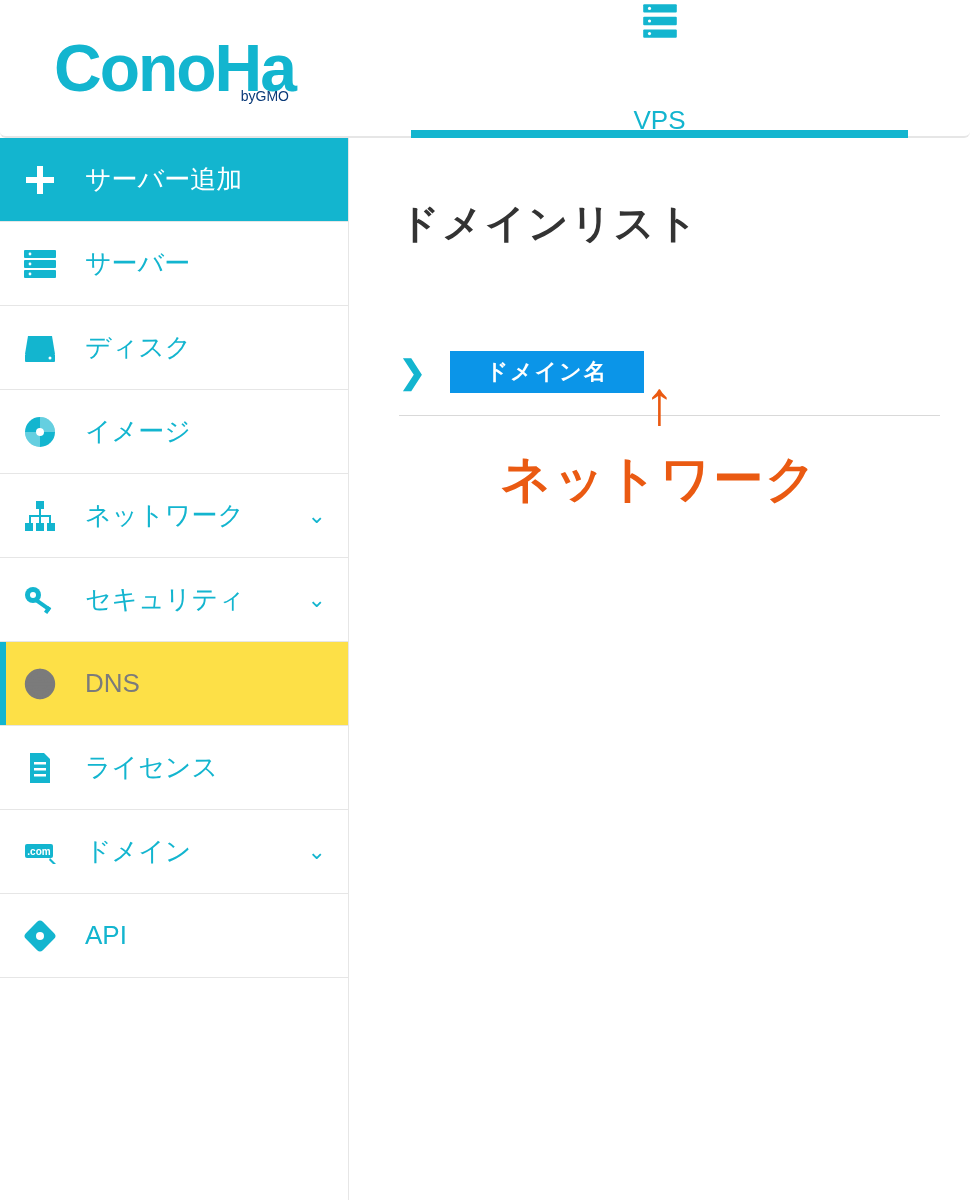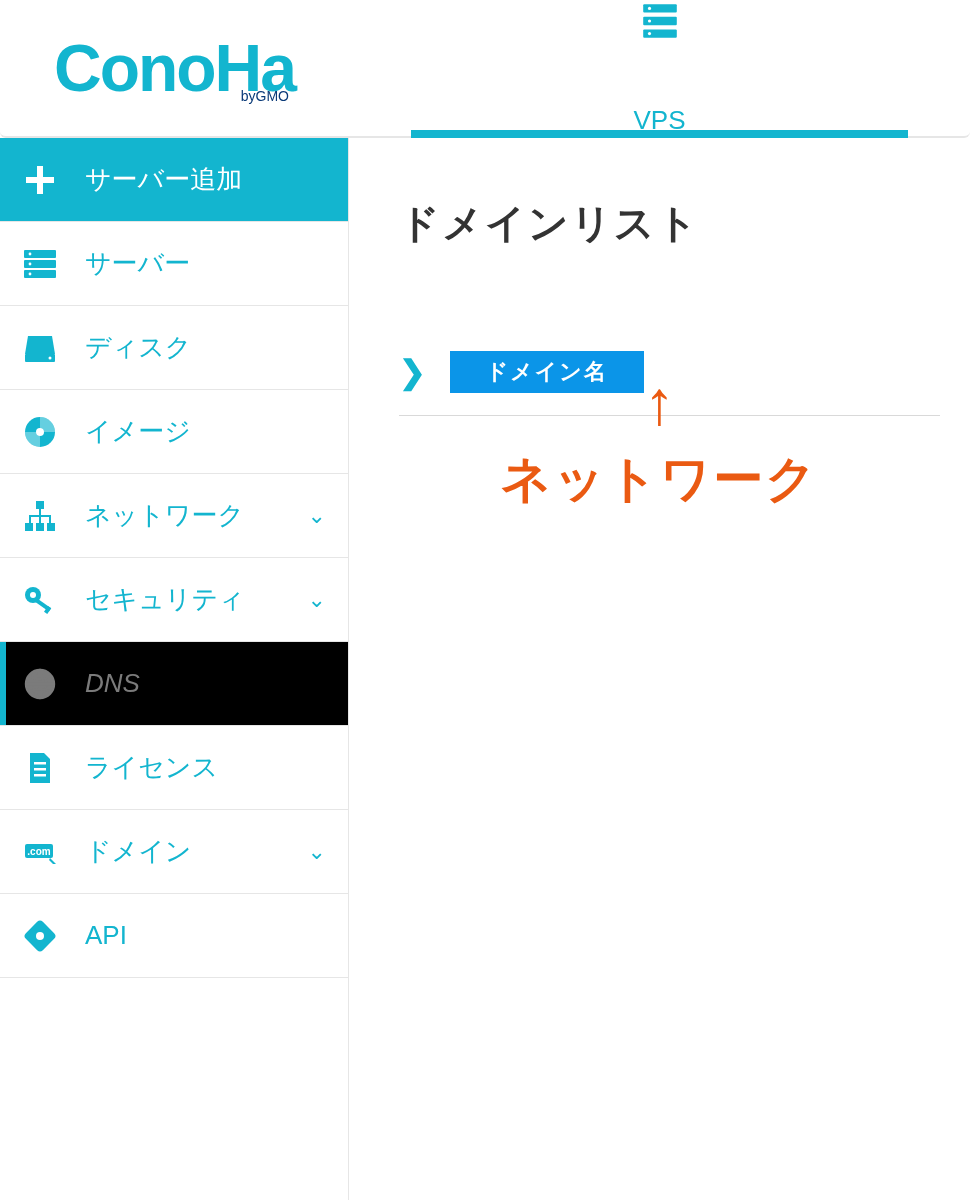--- a/index.html
+++ b/index.html
@@ -91,23 +91,22 @@
     font-size: 26px;
     cursor: pointer;
     position: relative;
   }
   .side-item.tall { height: 112px; }
   .side-item.add-server {
     background: #13b5cf;
     color: #fff;
   }
   .side-item.active {
-    background: #000000;
+    background: #fde047;
     color: #7b7b7b;
-    font-style: italic;
   }
   .side-item.active::before {
     content: "";
     position: absolute;
     left: 0; top: 0; bottom: 0;
     width: 6px;
     background: #13b5cf;
   }
   .side-icon { width: 36px; height: 36px; flex: 0 0 36px; display:flex; align-items:center; justify-content:center; }
   .side-label { flex: 1; line-height: 1.3; }

